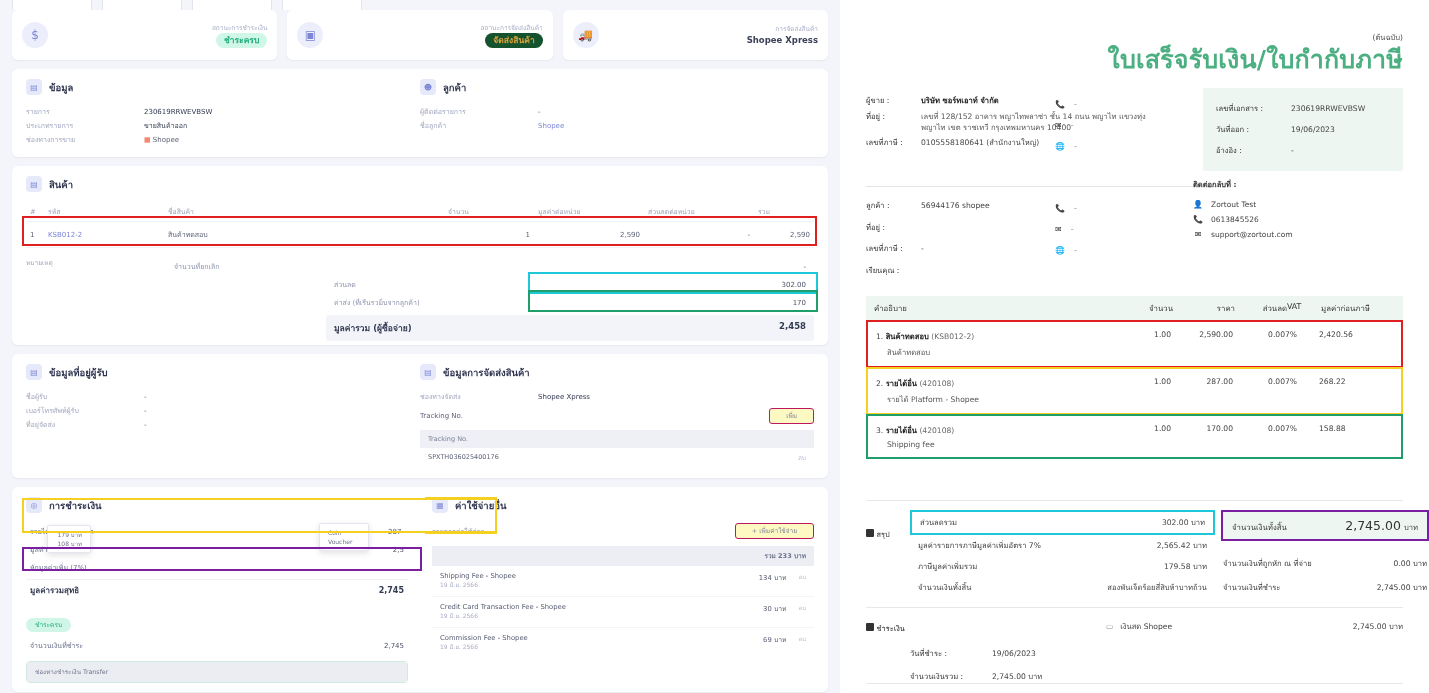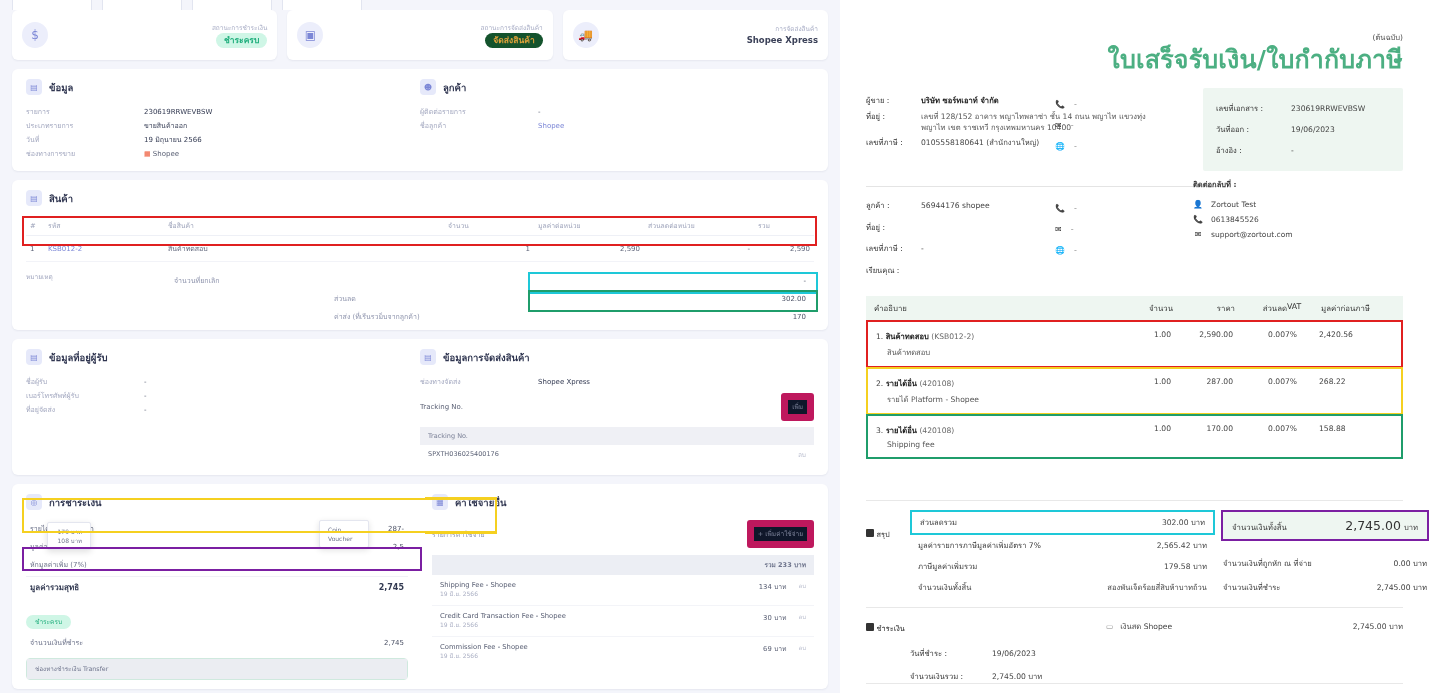--- a/index.html
+++ b/index.html
@@ -74,21 +74,21 @@
     padding: 4px 4px; border-bottom: 1px solid #eef0f6; font-size: 6.8px;
   }
   .ptable td { padding: 7px 4px; color: #5d6378; border-bottom: 1px solid #f2f3f8; }
   .ta-r { text-align: right; }
 
   .tot-wrap { margin-top: 6px; }
   .tot-line { display: flex; justify-content: space-between; font-size: 7px; color: #8c92ab; line-height: 16px; padding: 1px 8px; }
   .tot-line .tv { color: #4e5468; }
   .tot-grand { display: flex; justify-content: space-between; background: #f3f4f9; padding: 6px 8px; font-size: 8.5px; font-weight: bold; color: #333a52; border-radius: 3px; }
 
-  .mini-btn { font-size: 6.5px; border: 7px solid #be185d; border-radius: 3px; padding: 2px 4px; color: #7e849b; background: #0f172a; }
+  .mini-btn { font-size: 6.5px; border: 1px solid #be185d; border-radius: 3px; padding: 2px 16px; color: #7e849b; background: #fef9c3; }
   .track-head { background: #eff0f5; font-size: 6.5px; color: #7b8197; padding: 5px 8px; }
   .track-row { display: flex; justify-content: space-between; font-size: 6.5px; color: #5e6478; padding: 5px 8px; }
 
   .exp-head { background: #eceef4; font-size: 6.5px; color: #6e748c; padding: 5px 8px; display: flex; justify-content: flex-end; font-weight: bold; }
   .exp-row { display: flex; justify-content: space-between; align-items: flex-start; padding: 6px 8px; font-size: 6.8px; border-bottom: 1px solid #f3f4f8; }
   .exp-row .nm { color: #555b70; }
   .exp-row .dt { color: #a8adc2; font-size: 6px; }
   .exp-row .am { color: #555b70; }
   .exp-row .ic { color: #b9bdce; font-size: 6px; margin-left: 12px; }
   .pay-l { display: flex; justify-content: space-between; font-size: 7px; line-height: 16px; padding: 1px 4px; }
@@ -230,24 +230,20 @@
             <div class="sec-ico">▤</div>
             <div class="sec-title">ข้อมูล</div>
           </div>
           <div class="kv">
               <span class="k">รายการ</span>
               <span class="v b">230619RRWEVBSW</span>
             </div>
           <div class="kv">
               <span class="k">ประเภทรายการ</span>
               <span class="v b">ขายสินค้าออก</span>
-            </div>
-          <div class="kv">
-              <span class="k">วันที่</span>
-              <span class="v b">19 มิถุนายน 2566</span>
             </div>
           <div class="kv">
               <span class="k">ช่องทางการขาย</span>
               <span class="v"><span style="color:#ee5a3a;">▦</span> <span>Shopee</span></span>
             </div>
         </div>
         <div>
           <div class="sec-head">
             <div class="sec-ico">☻</div>
             <div class="sec-title">ลูกค้า</div>
@@ -299,20 +295,24 @@
               <span class="tv">-</span>
             </div>
           <div class="tot-line" style="margin-left:160px;">
               <span>ส่วนลด</span>
               <span class="tv">302.00</span>
             </div>
           <div class="tot-line" style="margin-left:160px;">
               <span>ค่าส่ง (ที่เรีนรวม็บจากลูกค้า)</span>
               <span class="tv">170</span>
             </div>
+          <div class="tot-grand" style="margin-left:160px;margin-top:3px;">
+              <span>มูลค่ารวม (ผู้ซื้อจ่าย)</span>
+              <span>2,458</span>
+            </div>
         </div>
       </div>
     </div>
 
     <div class="card">
       <div class="two-col">
         <div>
           <div class="sec-head">
             <div class="sec-ico">▤</div>
             <div class="sec-title">ข้อมูลที่อยู่ผู้รับ</div>

